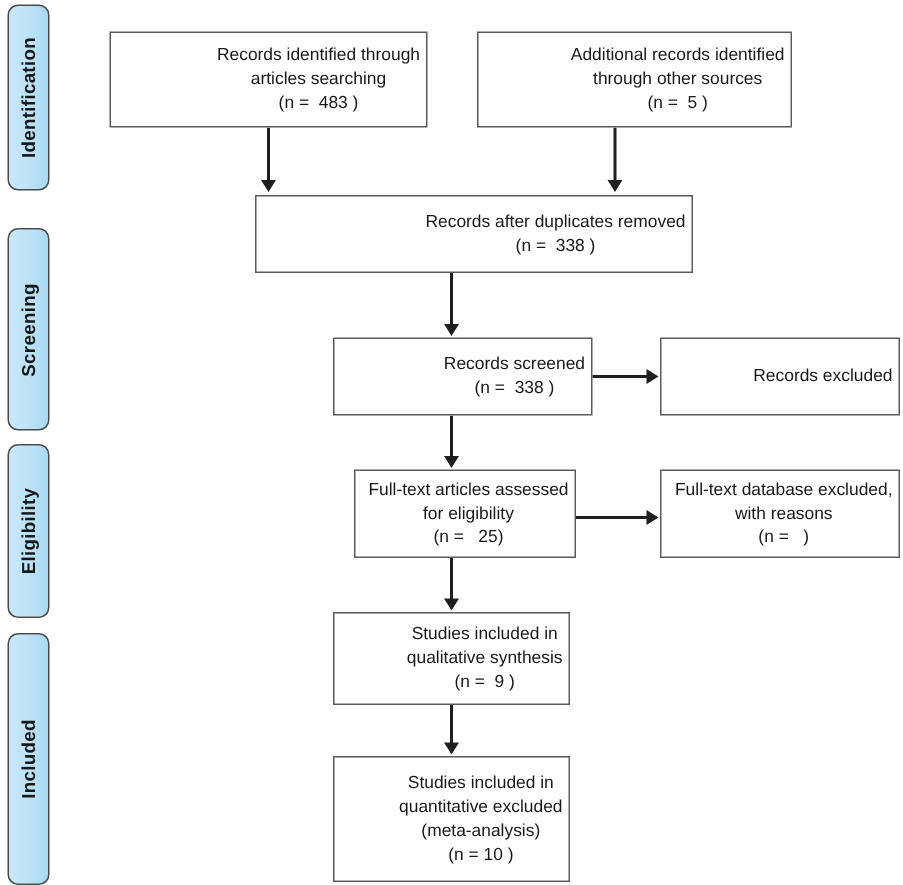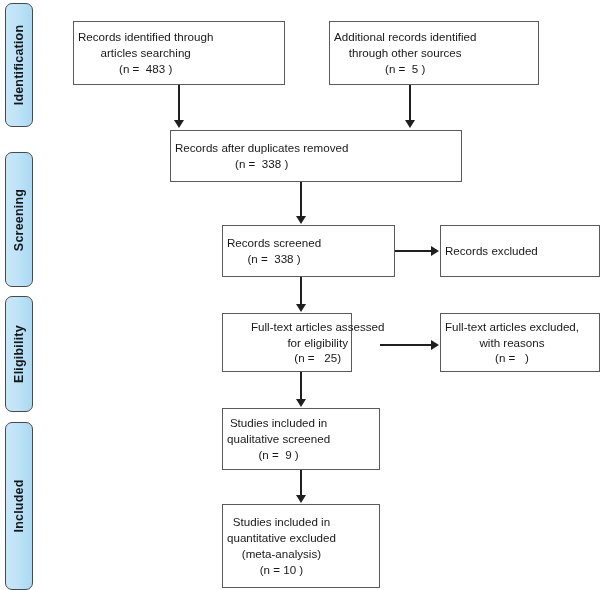--- a/index.html
+++ b/index.html
@@ -13,21 +13,21 @@
         background:linear-gradient(to right,#c9e7f9 0%,#bfe3f7 45%,#a9d9f3 100%);
         box-shadow:0 0 0 0 rgba(0,0,0,0);}
   .pill .ptxt{position:absolute;left:50%;top:50%;
         transform:translate(-50%,-50%) rotate(-90deg);
         white-space:nowrap;font-size:12.5px;font-weight:bold;color:#17181a;
         letter-spacing:.2px;}
 
   
   .box{position:absolute;border:1.4px solid #5b5b5b;background:#ffffff;
        box-sizing:border-box;display:flex;align-items:center;
-       justify-content:flex-start;}
+       justify-content:flex-end;}
   .box .btxt{text-align:center;font-size:11.6px;color:#17181a;line-height:1.38;
        padding:0 4px;}
   .box .btxt .ln{display:block;white-space:pre;}
 
   
   .vline{position:absolute;width:1.6px;background:#1f1f1f;}
   .hline{position:absolute;height:1.6px;background:#1f1f1f;}
   .arrowdown{position:absolute;width:0;height:0;
        border-left:5px solid transparent;border-right:5px solid transparent;
        border-top:8px solid #1f1f1f;}
@@ -78,21 +78,21 @@
   <div class="arrowdown" style="left:296px;top:495px;"></div>
 
   <div class="box" style="left:73px;top:21px;width:212px;height:64px;">
     <div class="btxt">
       <span class="ln">Records identified through</span>
       <span class="ln">articles searching</span>
       <span class="ln">(n =  483 )</span>
     </div>
   </div>
 
-  <div class="box" style="left:318px;top:21px;width:210px;height:64px;margin-left:11px;">
+  <div class="box" style="left:318px;top:21px;width:210px;height:64px;">
     <div class="btxt">
       <span class="ln">Additional records identified</span>
       <span class="ln">through other sources</span>
       <span class="ln">(n =  5 )</span>
     </div>
   </div>
 
   <div class="box" style="left:170px;top:130px;width:292px;height:52px;">
     <div class="btxt">
       <span class="ln">Records after duplicates removed</span>
@@ -106,40 +106,40 @@
       <span class="ln">(n =  338 )</span>
     </div>
   </div>
 
   <div class="box" style="left:440px;top:225px;width:160px;height:52px;">
     <div class="btxt">
       <span class="ln">Records excluded</span>
     </div>
   </div>
 
-  <div class="box" style="left:222px;top:313px;width:130px;height:59px;padding-left:24px;">
+  <div class="box" style="left:236px;top:313px;width:148px;height:59px;padding-left:24px;">
     <div class="btxt">
       <span class="ln">Full-text articles assessed</span>
       <span class="ln">for eligibility</span>
       <span class="ln">(n =   25)</span>
     </div>
   </div>
 
   <div class="box" style="left:440px;top:313px;width:160px;height:59px;">
     <div class="btxt">
-      <span class="ln">Full-text articles excluded,</span>
+      <span class="ln">Full-text database excluded,</span>
       <span class="ln">with reasons</span>
       <span class="ln">(n =   )</span>
     </div>
   </div>
 
   <div class="box" style="left:222px;top:408px;width:158px;height:62px;">
     <div class="btxt">
       <span class="ln">Studies included in</span>
-      <span class="ln">qualitative screened</span>
+      <span class="ln">qualitative synthesis</span>
       <span class="ln">(n =  9 )</span>
     </div>
   </div>
 
   <div class="box" style="left:222px;top:504px;width:158px;height:84px;">
     <div class="btxt">
       <span class="ln">Studies included in</span>
       <span class="ln">quantitative excluded</span>
       <span class="ln">(meta-analysis)</span>
       <span class="ln">(n = 10 )</span>

